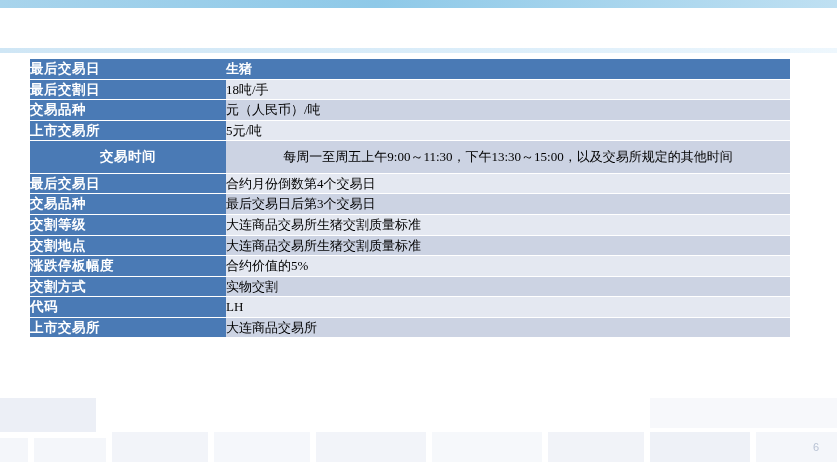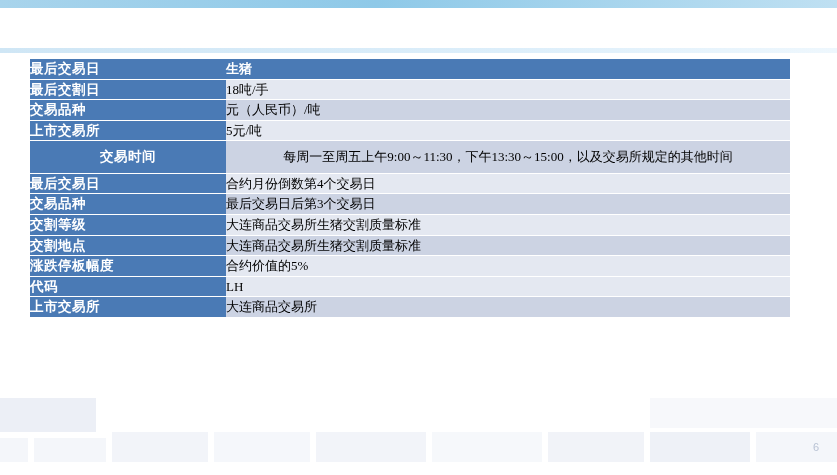--- a/index.html
+++ b/index.html
@@ -237,20 +237,24 @@
           <td class="cell-value">大连商品交易所生猪交割质量标准</td>
         </tr>
         <tr>
           <td class="cell-label">交割地点</td>
           <td class="cell-value">大连商品交易所生猪交割质量标准</td>
         </tr>
         <tr class="alt">
           <td class="cell-label">涨跌停板幅度</td>
           <td class="cell-value">合约价值的5%</td>
         </tr>
+        <tr>
+          <td class="cell-label">交割方式</td>
+          <td class="cell-value">实物交割</td>
+        </tr>
         <tr class="alt">
           <td class="cell-label">代码</td>
           <td class="cell-value">LH</td>
         </tr>
         <tr>
           <td class="cell-label">上市交易所</td>
           <td class="cell-value">大连商品交易所</td>
         </tr>
       </tbody>
   </table>

